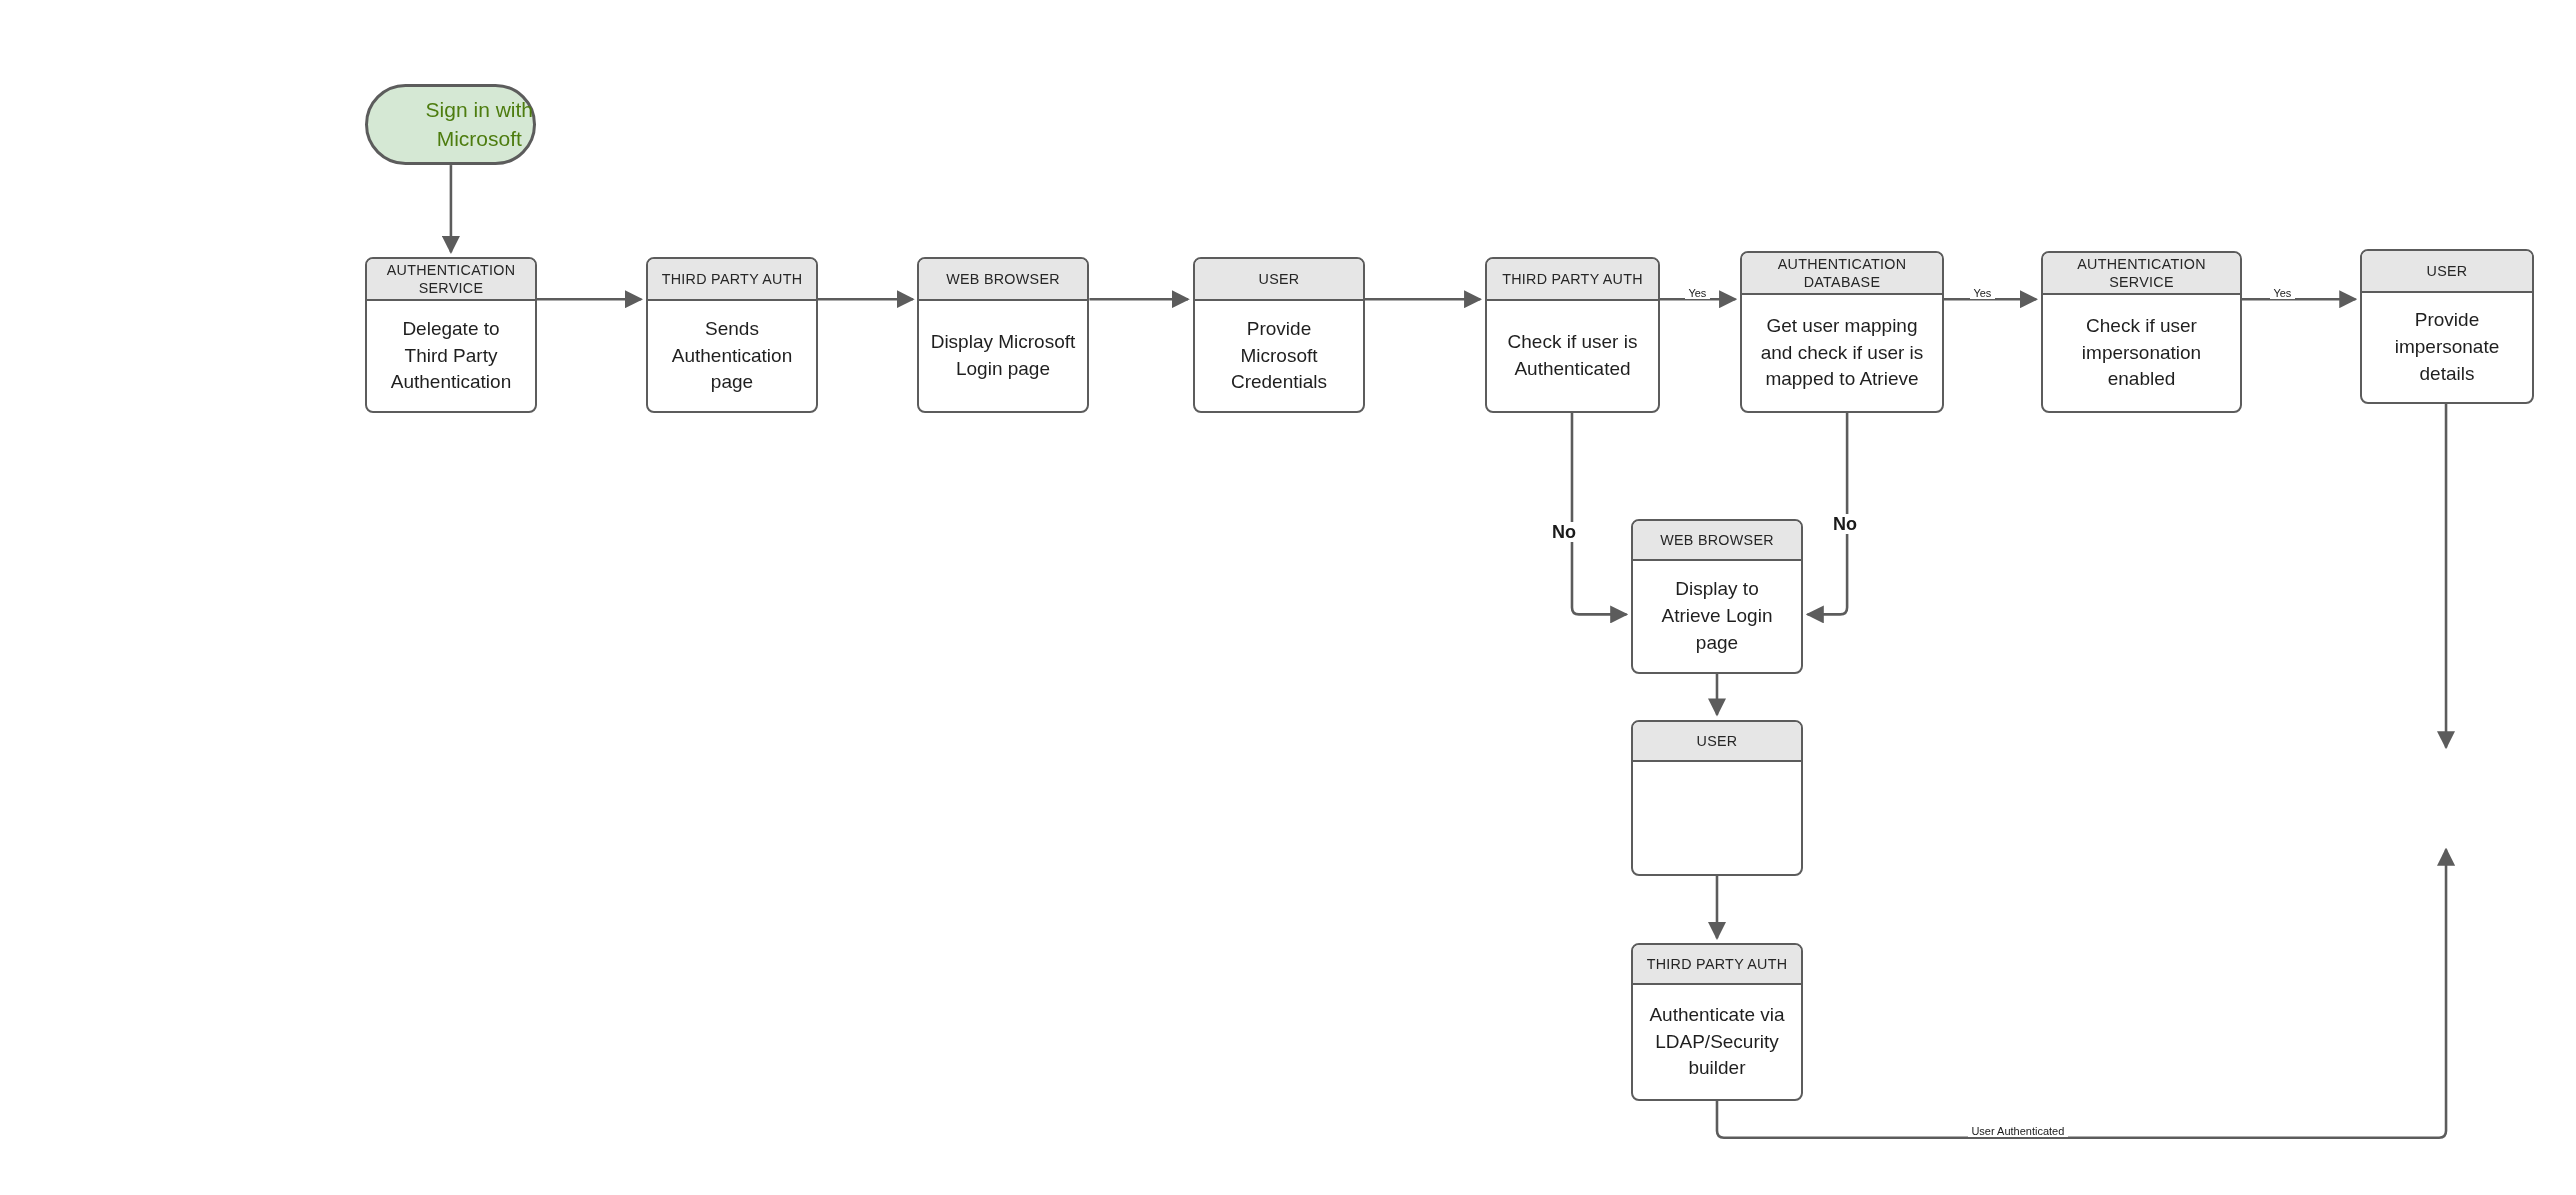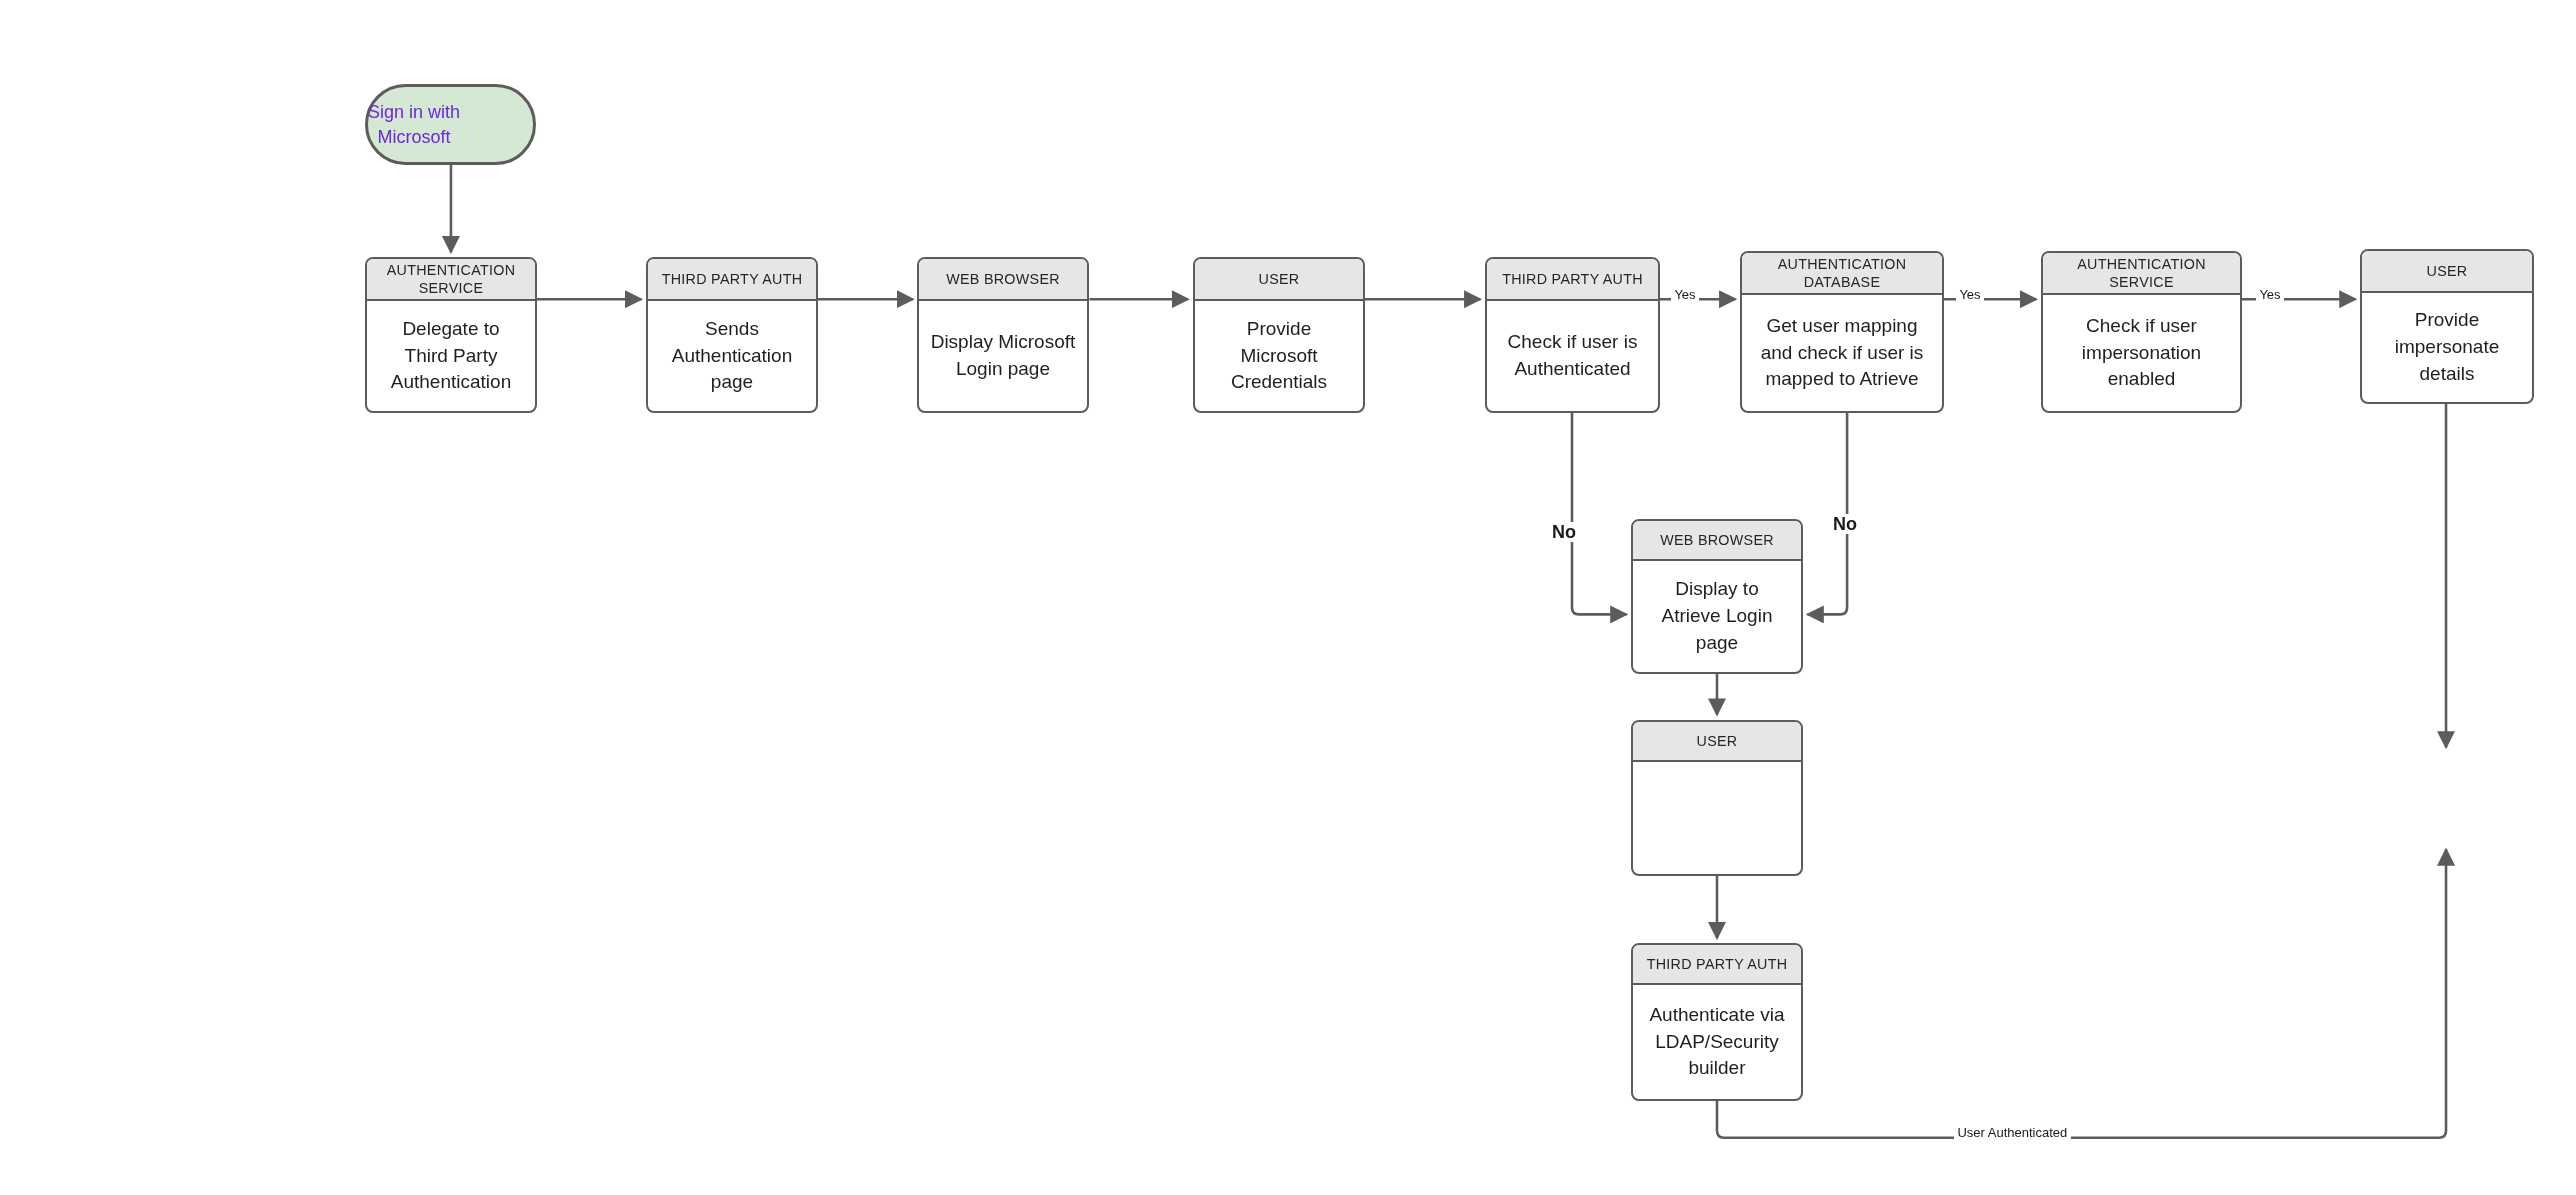--- a/index.html
+++ b/index.html
@@ -65,43 +65,44 @@
     box-sizing: border-box;
   }
   .terminator {
     position: absolute;
     box-sizing: border-box;
     border: 3.4px solid #5c5c5c;
     background: #d5e8d4;
     border-radius: 573px;
     display: flex;
     align-items: center;
-    justify-content: flex-start;
+    justify-content: flex-end;
     text-align: center;
-    color: #6d28d9;
-    font-size: 18px;
+    color: #4d7c0f;
+    font-size: 21px;
     line-height: 1.38;
     white-space: pre-line;
   }
   .edge-label {
     position: absolute;
     color: #1a1a1a;
     background: #ffffff;
     font-size: 17px;
     line-height: 1;
     padding: 1.1px 2.9px;
     white-space: nowrap;
   }
   .edge-label.bold {
     font-weight: bold;
     font-size: 18px;
   }
   .edge-label.plain {
-    font-size: 13px;
+    font-size: 11px;
     padding: 0.6px 3.4px;
+    margin-left: 14px;
   }
 </style>
 </head>
 <body>
 
 <div id="canvas">
 
   <svg id="edges" viewBox="0 0 4493 2085" width="2576" height="1195" xmlns="http://www.w3.org/2000/svg">
     <defs>
       <marker id="arrow" viewBox="0 0 10 10" refX="9" refY="5" markerWidth="7" markerHeight="7" orient="auto-start-reverse">

